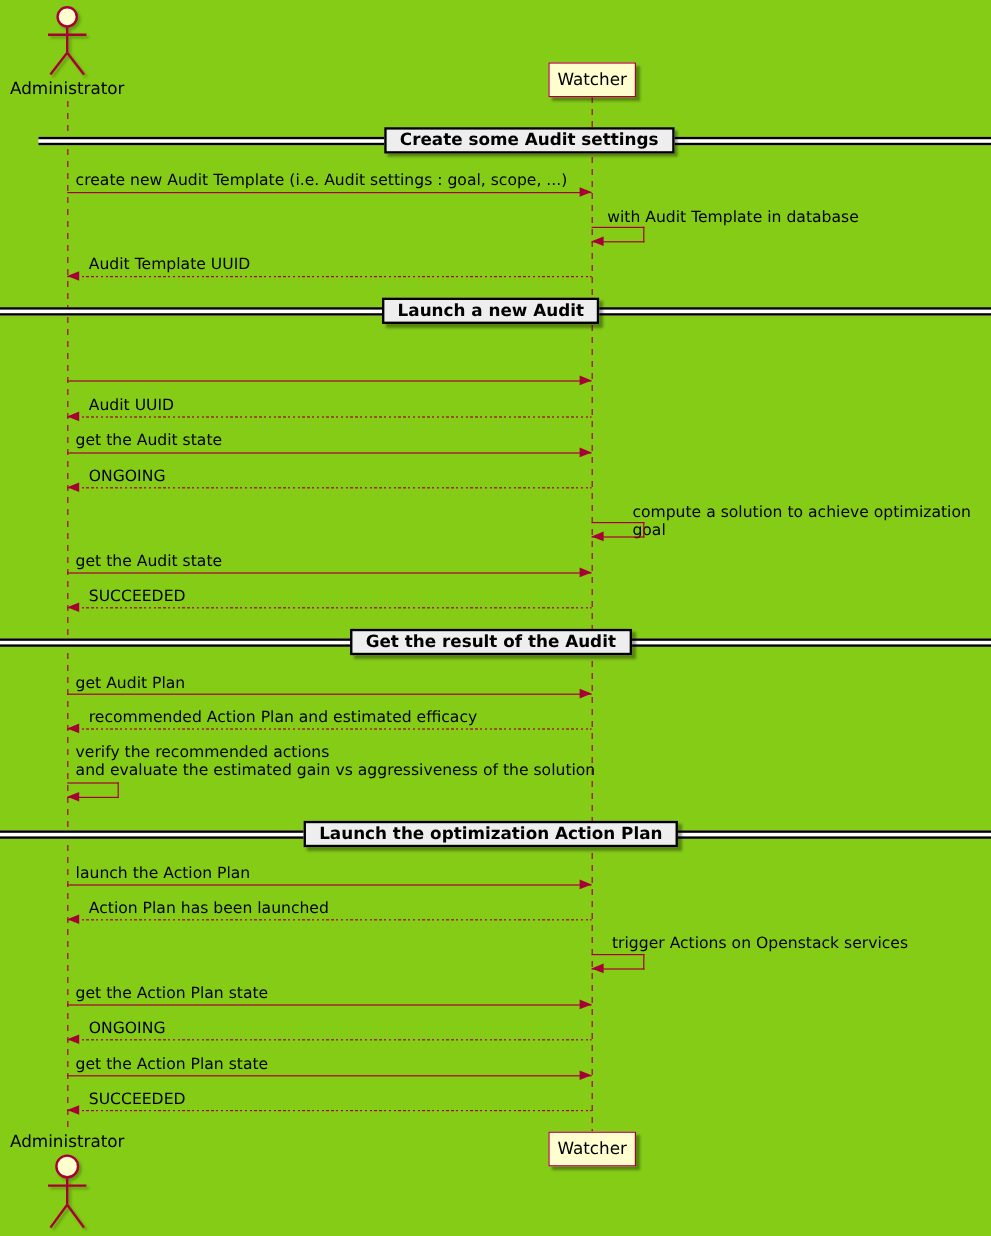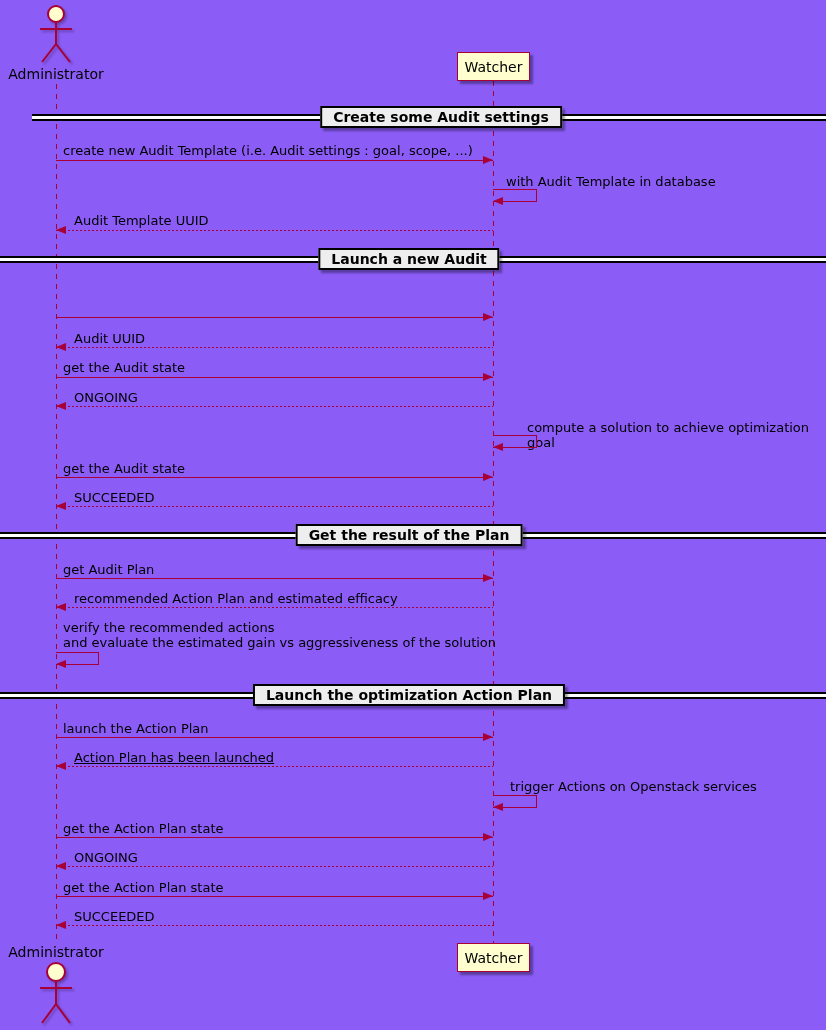--- a/index.html
+++ b/index.html
@@ -1,17 +1,17 @@
 <!DOCTYPE html>
 <html><head>
 <meta charset="utf-8">
 <style>
   html,body{margin:0;padding:0;background:#ffffff;}
   .diagram{
-    position:relative;width:826px;height:1030px;background:#8b5cf6;
+    position:relative;width:826px;height:1030px;background:#84cc16;
     font-family:"DejaVu Sans","Liberation Sans",sans-serif;font-size:13px;color:#000;
     overflow:hidden;
   }
   .lifeline{
     position:absolute;width:1px;
     background:repeating-linear-gradient(to bottom,#A80036 0 5px,transparent 5px 10px);
   }
   .participant-box{
     position:absolute;background:#FEFECE;border:1.5px solid #A80036;
     box-shadow:3px 3px 2px rgba(0,0,0,0.35);
@@ -132,21 +132,21 @@
       <div class="head-right"></div>
     </div>
 
   <div class="msg-label" style="left:74px;top:490px;">SUCCEEDED</div>
   <div class="arrow arrow-return" style="top:506px;">
       <div class="head-left"></div>
     </div>
 
   <div class="divider" style="top:524px;">
     <div class="divider-lines"></div>
-    <div class="divider-box">Get the result of the Plan</div>
+    <div class="divider-box">Get the result of the Audit</div>
   </div>
 
   <div class="msg-label" style="left:63px;top:562px;">get Audit Plan</div>
   <div class="arrow arrow-solid" style="top:578px;">
       <div class="head-right"></div>
     </div>
 
   <div class="msg-label" style="left:74px;top:591px;">recommended Action Plan and estimated efficacy</div>
   <div class="arrow arrow-return" style="top:607px;">
       <div class="head-left"></div>
@@ -161,21 +161,21 @@
   <div class="divider" style="top:684px;">
     <div class="divider-lines"></div>
     <div class="divider-box">Launch the optimization Action Plan</div>
   </div>
 
   <div class="msg-label" style="left:63px;top:721px;">launch the Action Plan</div>
   <div class="arrow arrow-solid" style="top:737px;">
       <div class="head-right"></div>
     </div>
 
-  <div class="msg-label" style="left:74px;top:750px;text-decoration:underline;">Action Plan has been launched</div>
+  <div class="msg-label" style="left:74px;top:750px;">Action Plan has been launched</div>
   <div class="arrow arrow-return" style="top:766px;">
       <div class="head-left"></div>
     </div>
 
   <div class="msg-label" style="left:482px;top:779px;margin-left:28px;">trigger Actions on Openstack services</div>
   <div class="self-loop" style="left:493px;top:795px;">
       <div class="self-head"></div>
     </div>
 
   <div class="msg-label" style="left:63px;top:821px;">get the Action Plan state</div>

